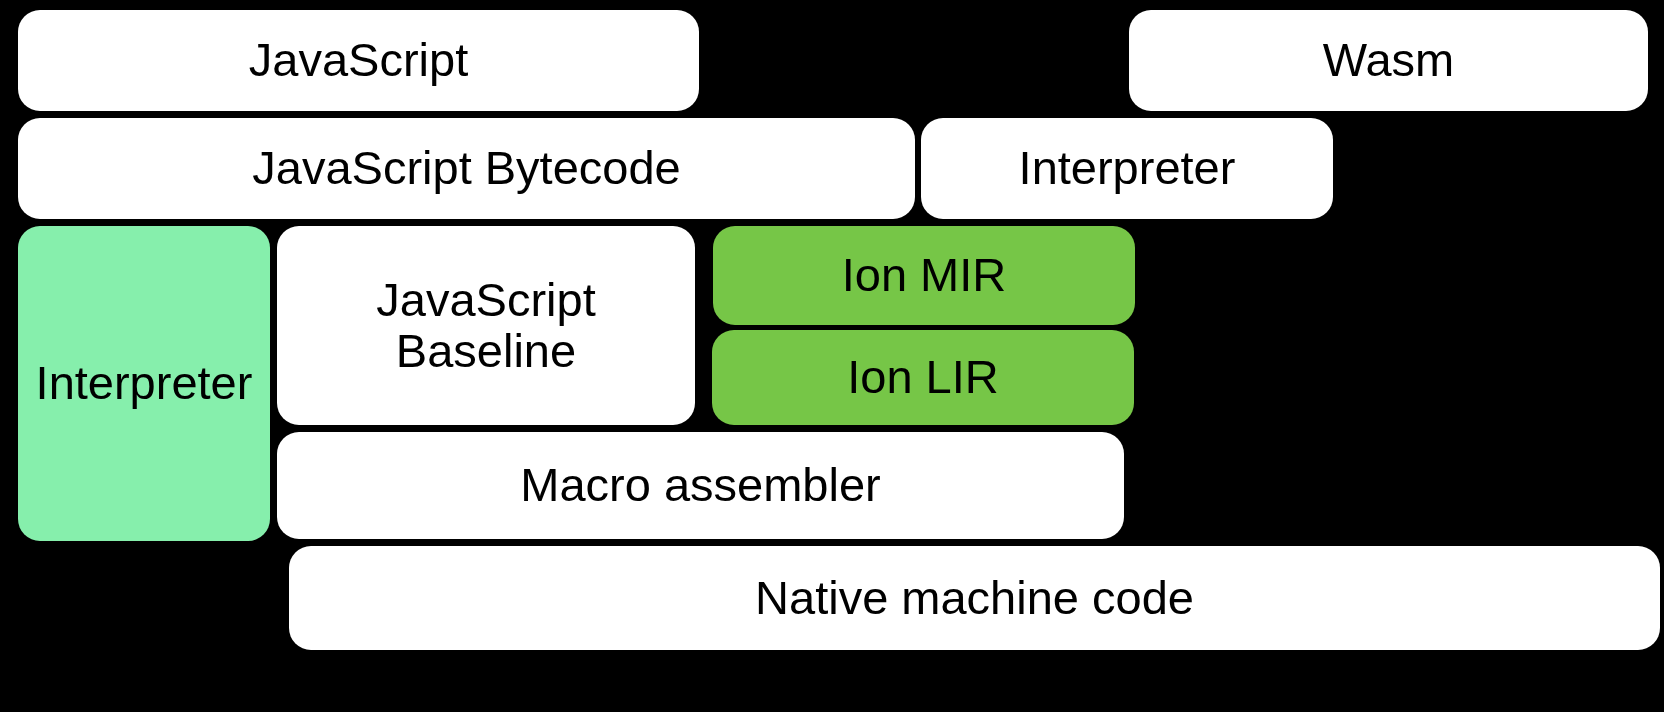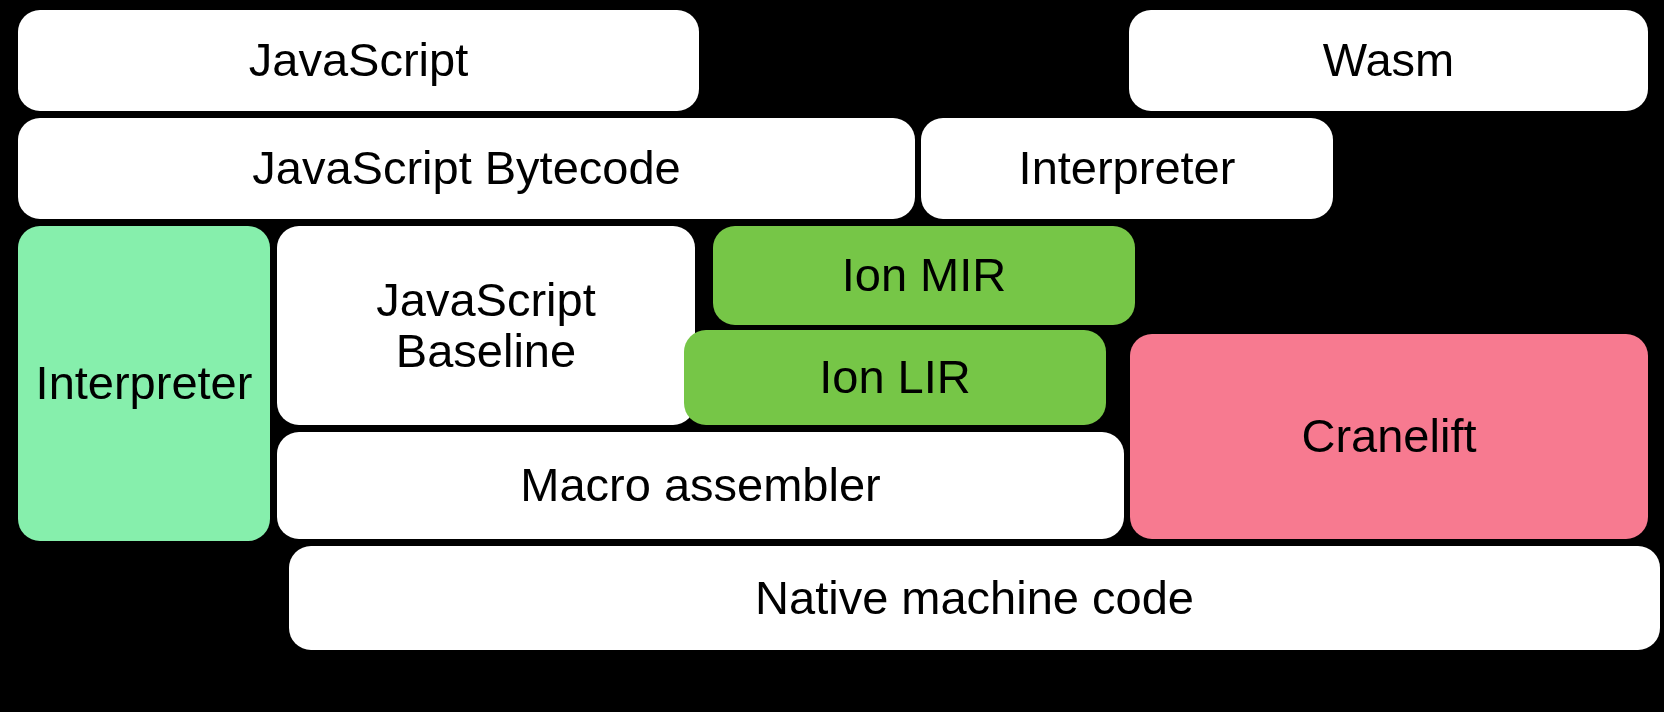--- a/index.html
+++ b/index.html
@@ -41,17 +41,16 @@
 
 <div id="stage" style="background: rgb(0, 0, 0);">
     <div class="node fill-white" style="left: 18px; top: 10px; width: 681px; height: 101px;">JavaScript</div>
     <div class="node fill-white" style="left: 18px; top: 118px; width: 897px; height: 101px;">JavaScript Bytecode</div>
     <div class="node fill-white" style="left: 1129px; top: 10px; width: 519px; height: 101px;">Wasm</div>
     <div class="node fill-white" style="left: 921px; top: 118px; width: 412px; height: 101px;">Interpreter</div>
     <div class="node fill-gray" style="left: 18px; top: 226px; width: 252px; height: 315px;">Interpreter</div>
     <div class="node fill-white" style="left: 277px; top: 226px; width: 418px; height: 199px;">JavaScript
 Baseline</div>
     <div class="node fill-green" style="left: 702px; top: 226px; width: 422px; height: 99px; margin-left: 11px;">Ion MIR</div>
-    <div class="node fill-green" style="left: 684px; top: 330px; width: 422px; height: 95px;">Ion LIR</div>
+    <div class="node fill-green" style="left: 712px; top: 330px; width: 422px; height: 95px;">Ion LIR</div>
     <div class="node fill-white" style="left: 277px; top: 432px; width: 847px; height: 107px;">Macro assembler</div>
-    <div class="node fill-pink" style="left: 1130px; top: 334px; width: 518px; height: 205px;">Cranelift</div>
     <div class="node fill-white" style="left: 289px; top: 546px; width: 1371px; height: 104px;">Native machine code</div>
   </div>
 
 </body></html>

